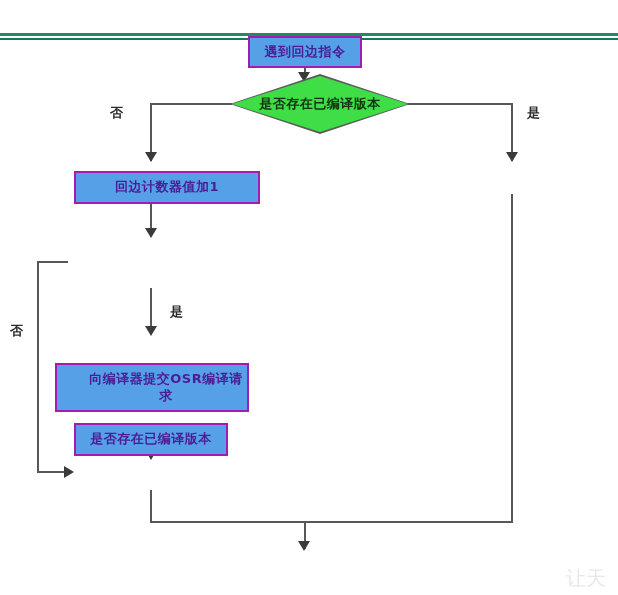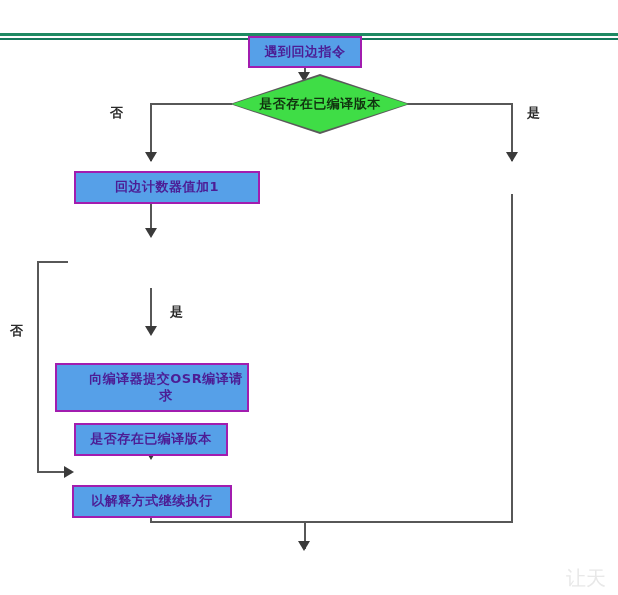--- a/index.html
+++ b/index.html
@@ -185,20 +185,17 @@
   <div class="edge-label" style="left:10px; top:322px;">否</div>
 
   <div class="node-box" style="left:55px; top:335px; width:194px; height:49px;padding-left:28px;">
     <span>向编译器提交OSR编译请求</span>
   </div>
 
   <div class="node-box" style="left:74px; top:395px; width:154px; height:33px;">
     <span>是否存在已编译版本</span>
   </div>
 
-  <div class="node-box" style="left:72px; top:457px; width:160px; height:33px;">
-    <span>以解释方式继续执行</span>
-  </div>
 
 
   <div class="watermark" style="left:566px; top:565px;">让天</div>
 
 </div>
 
 </body></html>

